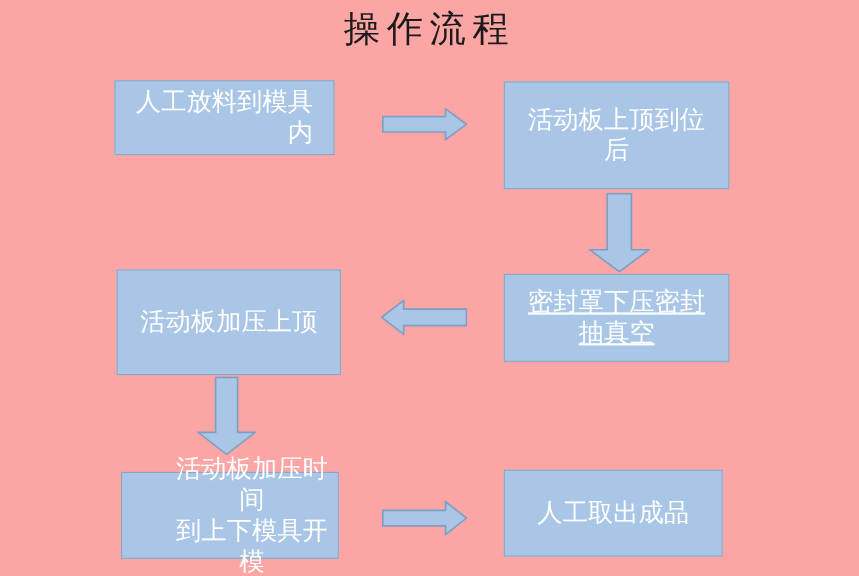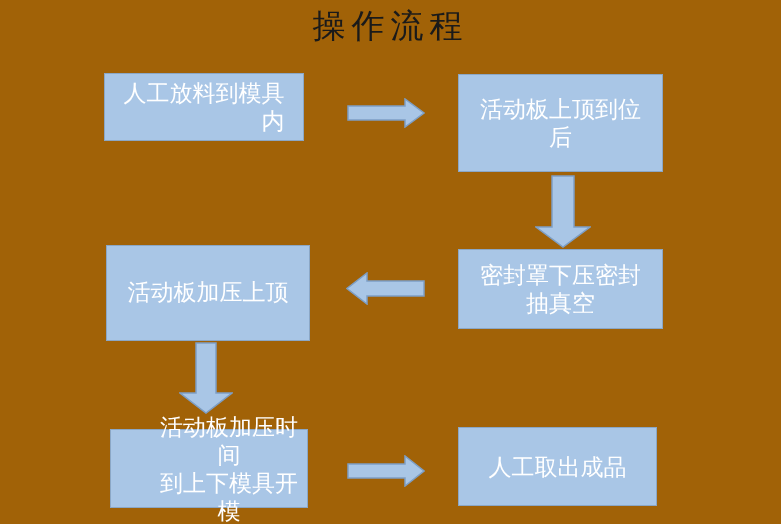--- a/index.html
+++ b/index.html
@@ -4,21 +4,21 @@
 <style>
   html, body {
     margin: 0;
     padding: 0;
     font-family: "DejaVu Serif", "Liberation Serif", serif;
   }
   .canvas {
     position: relative;
     width: 781px;
     height: 524px;
-    background: #a16207;
+    background: #fca5a5;
     overflow: hidden;
   }
   .page-title {
     position: absolute;
     top: 4px;
     left: 0;
     width: 781px;
     text-align: center;
     font-size: 33px;
     letter-spacing: 6px;
@@ -34,21 +34,21 @@
     font-size: 23px;
     line-height: 28px;
     display: flex;
     align-items: center;
     justify-content: center;
     text-align: center;
     white-space: pre-line;
   }
   .box1 { left: 104px; top:  73px; width: 200px; height: 68px; text-align: right; }
   .box2 { left: 458px; top:  74px; width: 205px; height: 98px; }
-  .box3 { left: 458px; top: 249px; width: 205px; height: 80px; }
+  .box3 { left: 458px; top: 249px; width: 205px; height: 80px; text-decoration: underline; }
   .box4 { left: 106px; top: 245px; width: 204px; height: 96px; font-family: Liberation Serif, serif; }
   .box5 { left: 110px; top: 429px; width: 198px; height: 79px; padding-left: 40px; }
   .box6 { left: 458px; top: 427px; width: 199px; height: 79px; }
   .arrow {
     position: absolute;
     display: block;
   }
   .arrow polygon {
     fill: var(--arrow-fill, #a9c6e6);
     stroke: var(--arrow-border, #7d9fc6);

